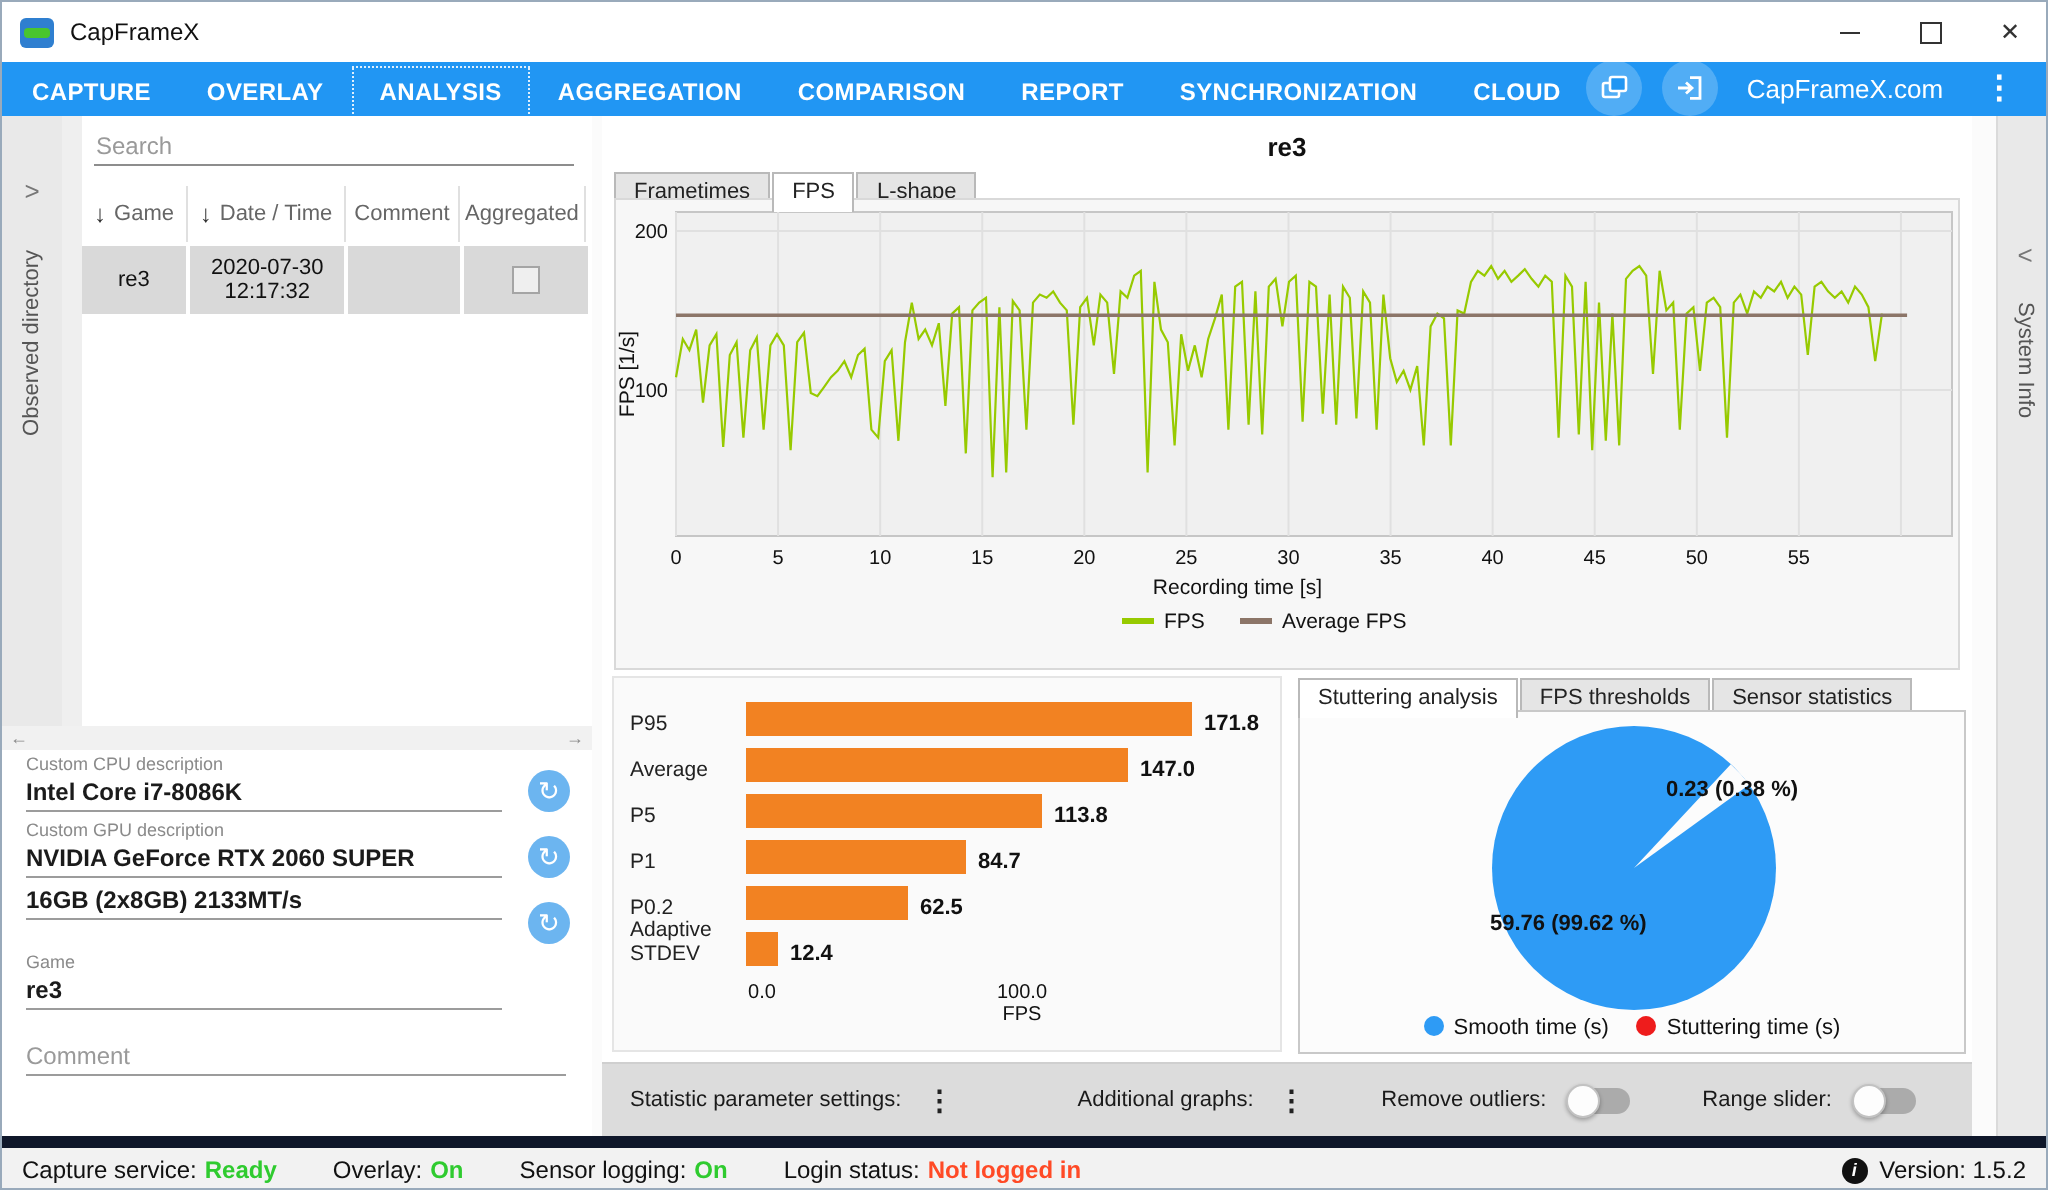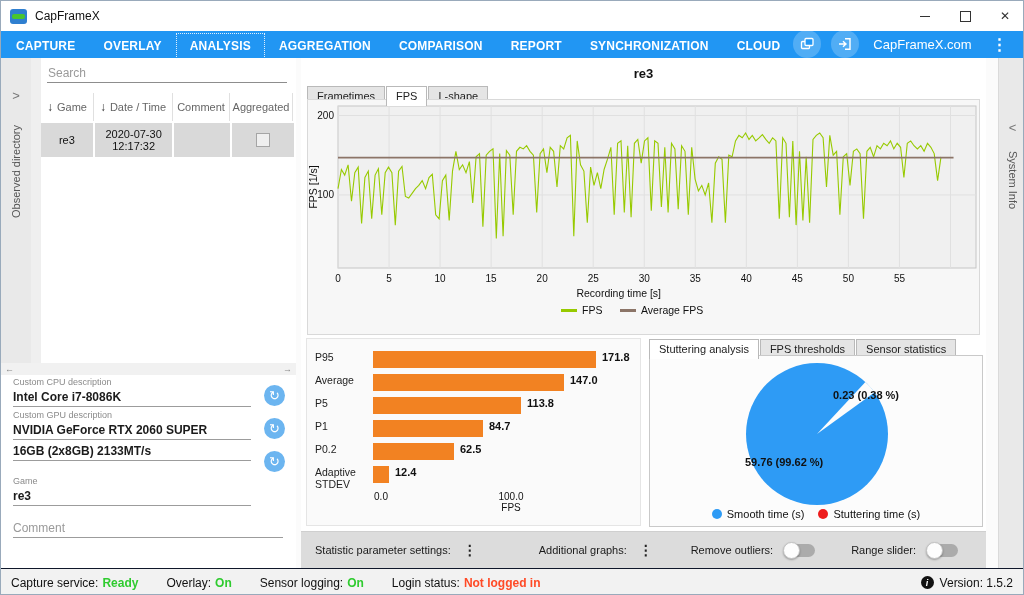--- a/index.html
+++ b/index.html
@@ -59,21 +59,21 @@
   
   #main-panel{position:absolute;left:300px;top:57px;width:685px;height:473px;background:#fff;}
   #record-title{text-align:center;font-size:13px;font-weight:bold;color:#111;margin-top:8px;}
   .tab-row{display:flex;margin-left:6px;}
   .ctab{font-size:11px;color:#222;background:#e5e5e5;border:1px solid #b9b9b9;border-bottom:none;padding:3px 9px;margin-right:1px;position:relative;top:1px;}
   .ctab.active{background:#fff;font-weight:normal;z-index:2;padding-bottom:4px;}
   #chart-card{position:absolute;left:6px;top:41px;width:673px;height:236px;background:#f7f7f7;border:1px solid #d9d9d9;box-sizing:border-box;}
   
   #bar-card{position:absolute;left:5px;top:280px;width:335px;height:188px;background:#fafafa;border:1px solid #e5e5e5;box-sizing:border-box;}
   .bar-rows{margin-top:12px;}
-  .bar-row{display:flex;align-items:flex-start;height:17px;margin-bottom:6px;}
+  .bar-row{display:flex;align-items:flex-end;height:17px;margin-bottom:6px;}
   .bar-lab{width:66px;font-size:10.5px;color:#222;padding-left:8px;box-sizing:border-box;}
   .bar-fill{height:17px;background:#f28222;}
   .bar-val{font-size:11px;font-weight:bold;color:#111;margin-left:6px;}
   .bar-axis{position:relative;height:26px;font-size:10px;color:#111;}
   .bar-axis .t0{position:absolute;left:74px;transform:translateX(-50%);top:2px;}
   .bar-axis .t100{position:absolute;left:204px;transform:translateX(-50%);top:2px;text-align:center;}
   .bar-axis .axlab{position:absolute;left:204px;transform:translateX(-50%);top:13px;}
   #pie-card{position:absolute;left:348px;top:280px;width:368px;height:188px;}
   #pie-box{position:absolute;left:0;top:17px;width:332px;height:170px;background:#fcfcfc;border:1px solid #c9c9c9;}
   .pie-label{position:absolute;font-size:11px;font-weight:bold;color:#111;white-space:nowrap;}
@@ -81,21 +81,21 @@
   #pie-lab-smooth{left:95px;top:100px;}
   .pie-legend{position:absolute;left:0;bottom:6px;width:100%;display:flex;justify-content:center;gap:14px;font-size:11px;color:#111;align-items:center;}
   .dot{width:10px;height:10px;border-radius:50%;display:inline-block;margin-right:5px;vertical-align:-1px;}
   
   #bottom-bar{position:absolute;left:300px;top:530px;width:685px;height:37px;background:#dcdcdc;border-top:1px solid #cfcfcf;display:flex;align-items:center;font-size:11px;color:#1a1a1a;box-sizing:border-box;}
   .bb-item{display:flex;align-items:center;gap:8px;}
   .kebab{font-size:14px;font-weight:bold;color:#222;padding:0 4px;}
   .toggle{width:30px;height:13px;background:#ababab;border-radius:7px;position:relative;margin-left:4px;}
   .toggle .knob{position:absolute;left:-2px;top:-2px;width:17px;height:17px;border-radius:50%;background:#fdfdfd;border:1px solid #c2c2c2;box-sizing:border-box;box-shadow:0 1px 2px rgba(0,0,0,.3);}
   
-  #statusbar{position:absolute;left:0;top:567px;width:1024px;height:28px;background:#f2f2f2;border-top:1px solid #0f172a;display:flex;align-items:center;font-size:12px;color:#111;box-sizing:border-box;}
+  #statusbar{position:absolute;left:0;top:567px;width:1024px;height:28px;background:#f2f2f2;border-top:6px solid #0f172a;display:flex;align-items:center;font-size:12px;color:#111;box-sizing:border-box;}
   .sb-item{margin-left:28px;white-space:nowrap;}
   .sb-item:first-child{margin-left:10px;}
   .sb-val{font-weight:bold;margin-left:4px;}
   #sb-right{margin-left:auto;margin-right:12px;display:flex;align-items:center;gap:6px;}
   .info-ic{width:13px;height:13px;border-radius:50%;background:#111;color:#fff;font-size:9px;font-style:italic;font-weight:bold;display:flex;align-items:center;justify-content:center;}
   svg text{font-family:"Liberation Sans",sans-serif;}
 </style>
 </head>
 <body>
 

